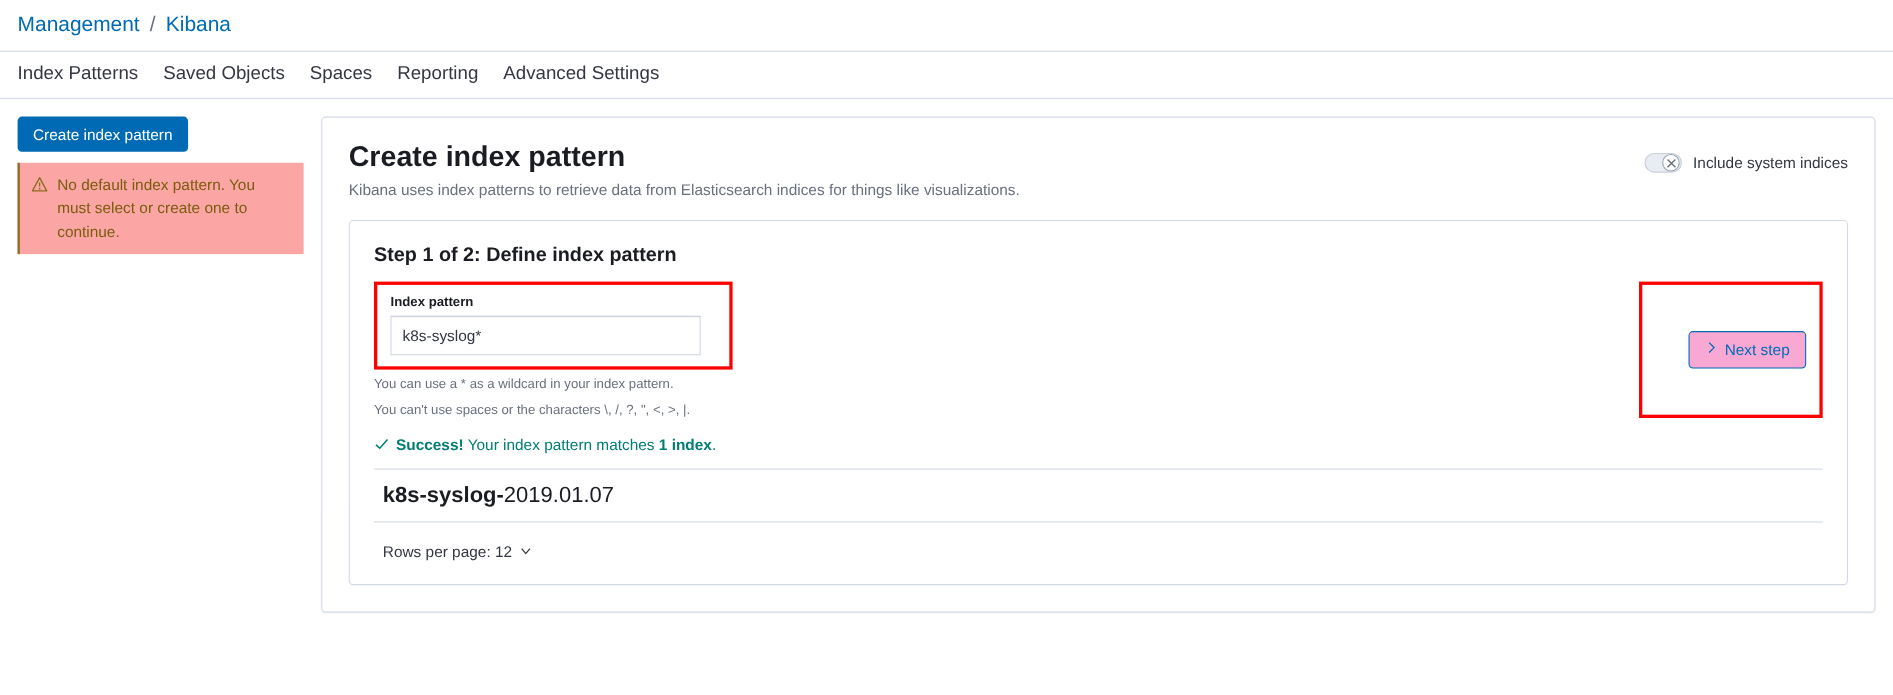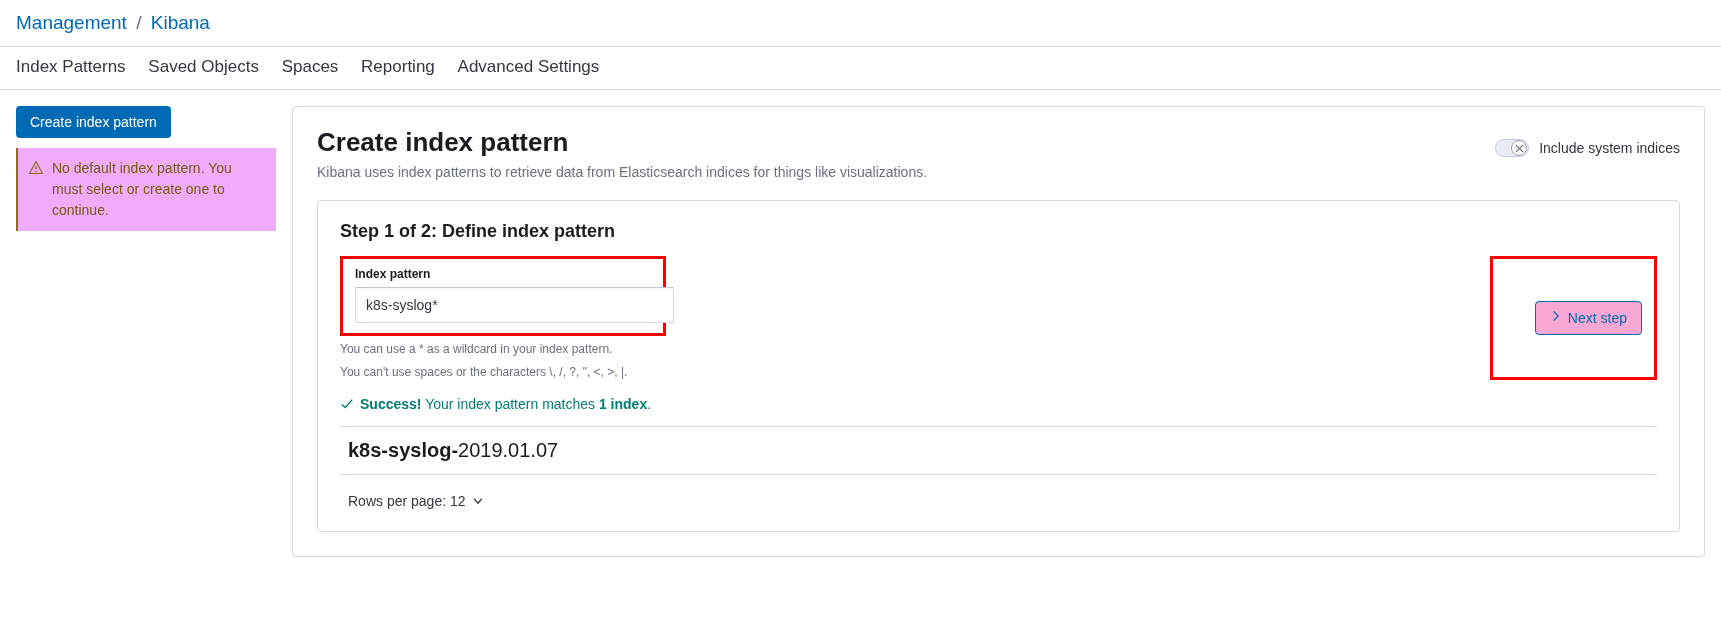--- a/index.html
+++ b/index.html
@@ -47,21 +47,21 @@
       background: #006bb4;
       color: #fff;
       border: none;
       border-radius: 4px;
       padding: 8px 14px;
       font-size: 14px;
       cursor: pointer;
     }
     .callout {
       margin-top: 10px;
-      background: #f0abfc;
+      background: #fca5a5;
       border-left: 2px solid #8c6c1f;
       color: #7a5c0d;
       padding: 10px 12px 10px 10px;
       font-size: 14px;
       line-height: 1.5;
       display: flex;
       gap: 8px;
     }
     .callout-icon {
       flex-shrink: 0;
@@ -152,21 +152,21 @@
       border: 3px solid #ff0000;
       padding: 42px 12px 42px 42px;
     }
     .field-label {
       font-size: 12px;
       font-weight: 600;
       color: #1a1c21;
       margin-bottom: 6px;
     }
     .text-input {
-      width: 319px;
+      width: 282px;
       padding: 9px 10px;
       font-size: 14px;
       color: #343741;
       border: 1px solid #d3dae6;
       border-top-color: #c2c9d4;
       border-radius: 0;
       box-shadow: inset 0 1px 2px rgba(0,0,0,0.04);
       outline: none;
     }
     .help-text {

